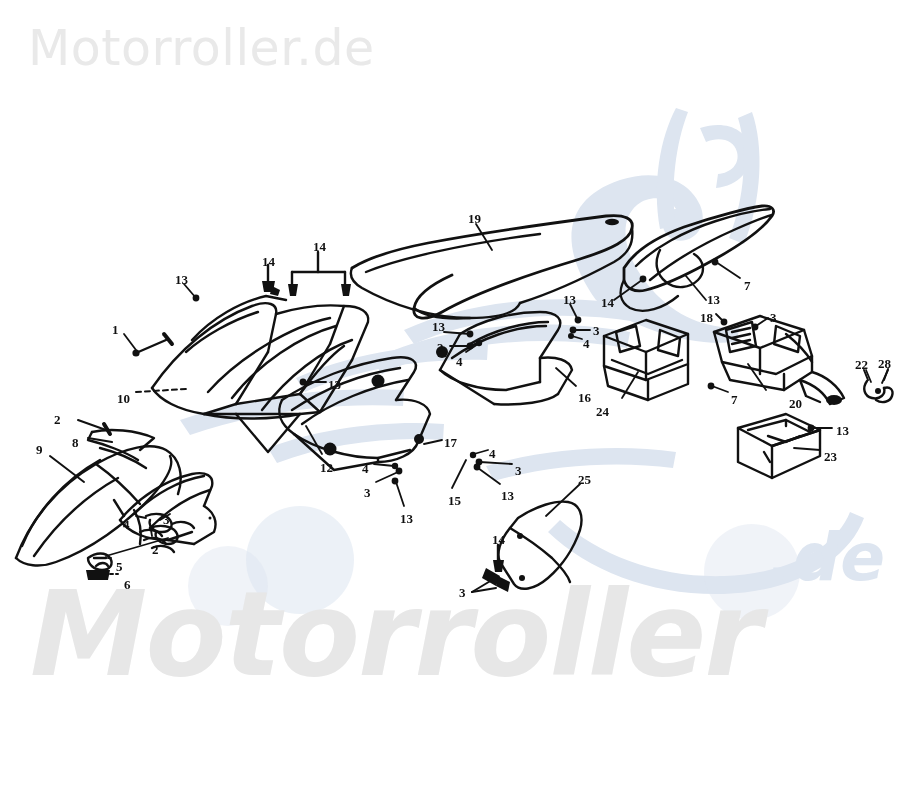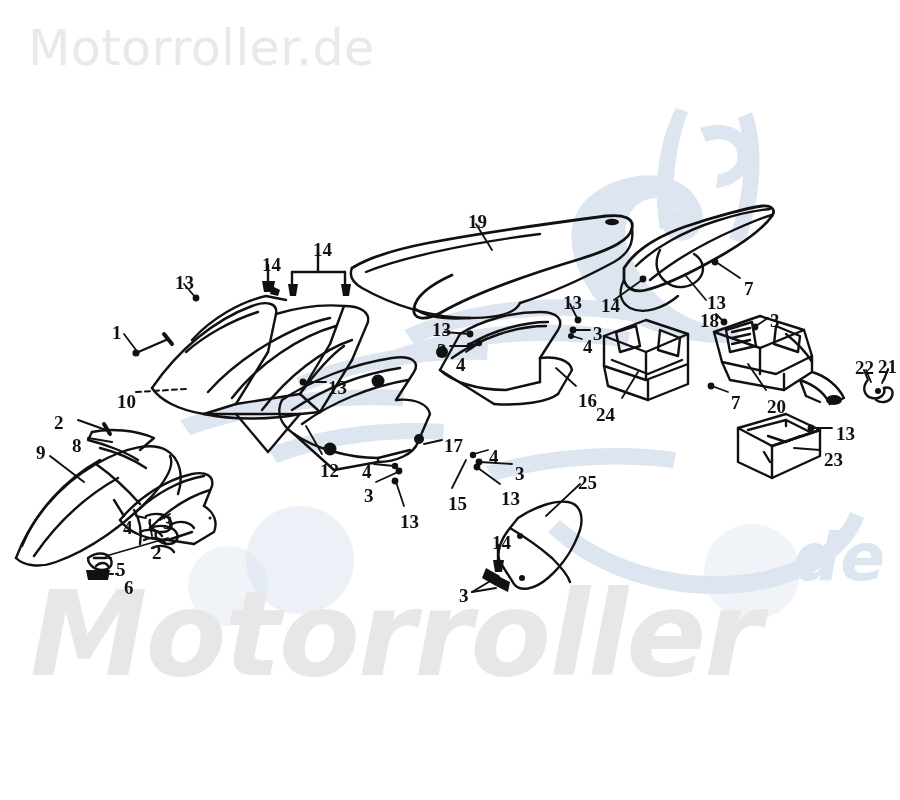--- a/index.html
+++ b/index.html
@@ -22,21 +22,21 @@
     font-family:"DejaVu Sans", sans-serif;
     font-weight:bold;font-style:italic;
     font-size:118px;line-height:1;letter-spacing:-2px;
     color:#e7e7e7;white-space:nowrap;user-select:none;
   }
 
   
   .lbl{
     position:absolute;
     font-family:"Liberation Serif", serif;
-    font-size:19px;font-weight:bold;color:#111;
+    font-size:13px;font-weight:bold;color:#111;
     line-height:1;white-space:nowrap;user-select:none;
   }
 </style>
 </head>
 <body>
 
 <div id="stage">
 
   <svg class="layer" viewBox="0 0 900 800" xmlns="http://www.w3.org/2000/svg" aria-hidden="true">
     <g fill="#dde5f0">
@@ -470,24 +470,24 @@
     <div class="lbl" style="left:593px;top:324px">3</div>
     <div class="lbl" style="left:770px;top:311px">3</div>
     <div class="lbl" style="left:432px;top:320px">13</div>
     <div class="lbl" style="left:112px;top:323px">1</div>
     <div class="lbl" style="left:437px;top:341px">3</div>
     <div class="lbl" style="left:583px;top:337px">4</div>
     <div class="lbl" style="left:456px;top:355px">4</div>
     <div class="lbl" style="left:328px;top:378px">13</div>
     <div class="lbl" style="left:117px;top:392px">10</div>
     <div class="lbl" style="left:855px;top:358px">22</div>
-    <div class="lbl" style="left:878px;top:357px">21</div>
+    <div class="lbl" style="left:878px;top:357px">28</div>
     <div class="lbl" style="left:578px;top:391px">16</div>
     <div class="lbl" style="left:731px;top:393px">7</div>
-    <div class="lbl" style="left:767px;top:397px">20</div>
+    <div class="lbl" style="left:789px;top:397px">20</div>
     <div class="lbl" style="left:596px;top:405px">24</div>
     <div class="lbl" style="left:836px;top:424px">13</div>
     <div class="lbl" style="left:54px;top:413px">2</div>
     <div class="lbl" style="left:72px;top:436px">8</div>
     <div class="lbl" style="left:36px;top:443px">9</div>
     <div class="lbl" style="left:320px;top:461px">12</div>
     <div class="lbl" style="left:444px;top:436px">17</div>
     <div class="lbl" style="left:489px;top:447px">4</div>
     <div class="lbl" style="left:824px;top:450px">23</div>
     <div class="lbl" style="left:362px;top:462px">4</div>

